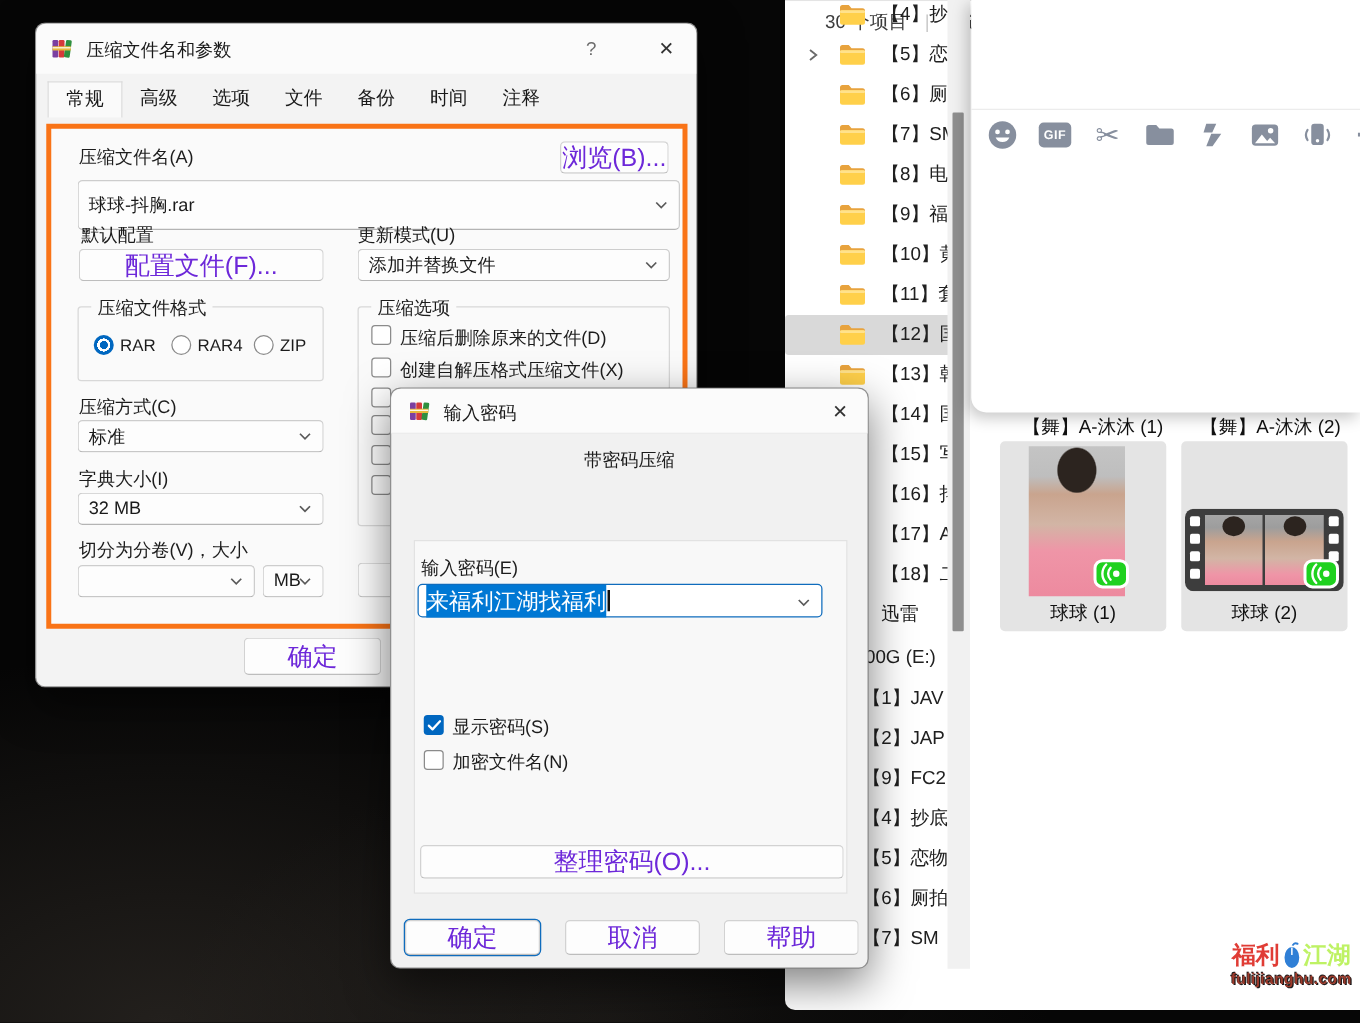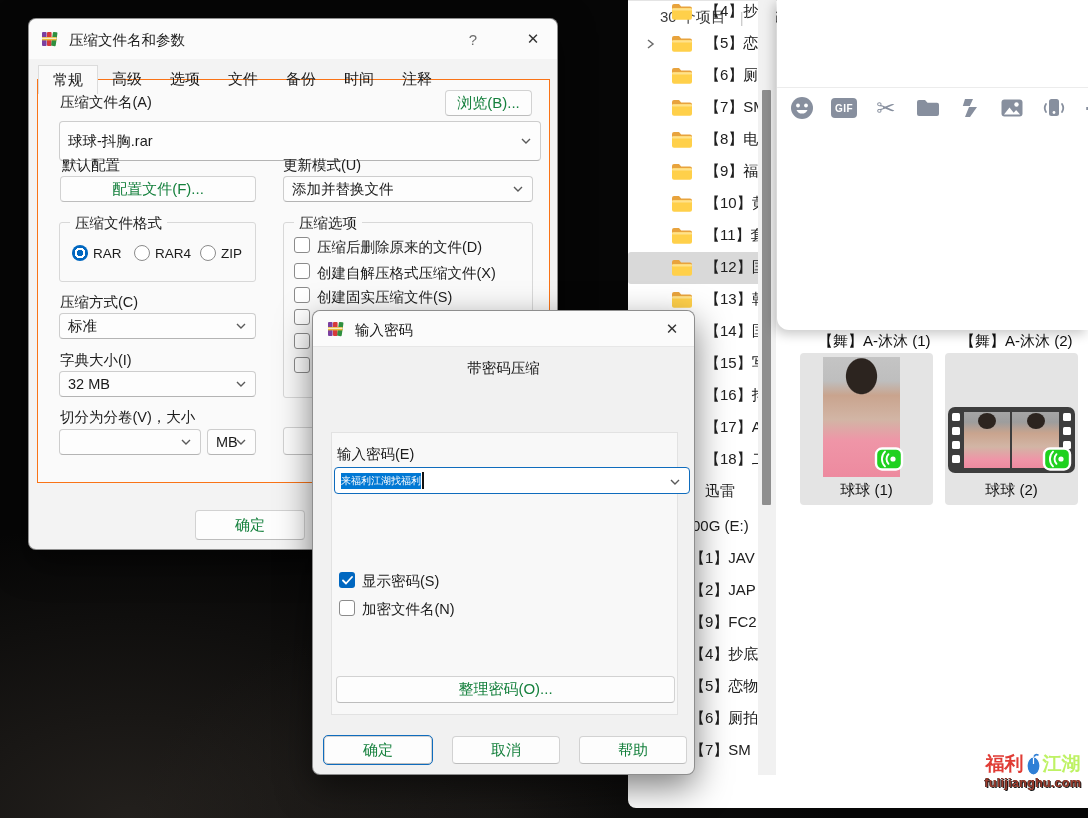--- a/index.html
+++ b/index.html
@@ -42,46 +42,46 @@
   .chat-ic { width:26px; height:26px; display:flex; align-items:center; justify-content:center; color:#878f9e; }
   .gif-badge { width:27px; height:20px; background:#878f9e; border-radius:4px; color:#fff; font-weight:bold; font-size:10px; display:flex; align-items:center; justify-content:center; letter-spacing:.5px; }
   .scissors { font-size:23px; line-height:26px; }
   .moredots { font-size:24px; line-height:26px; letter-spacing:1px; }
 
   
   .dialog { background:#f3f3f3; border:1px solid rgba(60,60,60,.55); border-radius:8px; box-shadow:0 12px 34px rgba(0,0,0,.5); }
   .titlebar { position:absolute; left:0; top:0; width:100%; background:#fbfbfb; border-radius:8px 8px 0 0; }
   .title-text { font-size:14.5px; color:#191919; }
   .cap-btn { position:absolute; top:0; display:flex; align-items:center; justify-content:center; font-size:15px; color:#333; }
-  .btn { position:absolute; background:#fdfdfd; border:1px solid #d2d2d2; border-bottom-color:#bdbdbd; border-radius:4px; font-size:15px; color:#15803d; display:flex; align-items:center; justify-content:center; font-family:inherit; }
+  .btn { position:absolute; background:#fdfdfd; border:1px solid #d2d2d2; border-bottom-color:#bdbdbd; border-radius:4px; font-size:20px; color:#6d28d9; display:flex; align-items:center; justify-content:center; font-family:inherit; }
   .btn.default { outline:1.5px solid #0f6cbd; outline-offset:0px; }
   .combo { position:absolute; background:#fdfdfd; border:1px solid #cdcdcd; border-bottom-color:#b4b4b4; border-radius:4px; font-size:14.5px; display:flex; align-items:center; padding:0 8px; color:#1a1a1a; }
   .combo .chev { position:absolute; right:8px; top:50%; transform:translateY(-50%); }
   .flabel { position:absolute; font-size:14.5px; color:#1c1c1c; white-space:nowrap; }
   .group { position:absolute; border:1px solid #d8d8d8; border-radius:3px;text-align:right; }
   .group-label { position:absolute; left:10px; top:-9px; background:#fafafa; padding:0 5px; font-size:14.5px; color:#1c1c1c; white-space:nowrap; }
   .radio { width:16px; height:16px; border-radius:50%; border:1px solid #8b8b8b; background:#fff; display:inline-block; }
   .radio.on { border:none; background:radial-gradient(circle,#0067c0 0 3.2px,#fff 3.3px 5.2px,#0067c0 5.3px); }
   .check { position:absolute; width:16px; height:16px; border:1px solid #8b8b8b; border-radius:3px; background:#fff; }
   .check.on { border:none; background:#0067c0; display:flex; align-items:center; justify-content:center; }
   .opt-row { position:absolute; font-size:14.5px; white-space:nowrap; color:#1c1c1c; }
 
   
   #main-dialog { left:28px; top:18px; width:530px; height:532px; z-index:4; }
   #md-titlebar { height:40px; }
-  #md-page { position:absolute; left:8px; top:60px; width:513px; height:404px; background:#fafafa; border:1px solid #f97316; }
+  #md-page { position:absolute; left:8px; top:80px; width:513px; height:404px; background:#fafafa; border:4px solid #f97316; }
   #md-tabs { position:absolute; left:9px; top:46px; display:flex; z-index:2; }
   .tab { padding:0 14px; height:28px; line-height:28px; font-size:15px; color:#1a1a1a; }
   .tab.active { background:#fafafa; border:1px solid #dcdcdc; border-bottom:none; height:29px; }
 
   
   #pw-dialog { left:312px; top:310px; width:383px; height:465px; z-index:5; background:#f1f1f1; }
   #pw-titlebar { height:36px; border-bottom:1px solid #e7e7e7; }
   #pw-panel { position:absolute; left:18px; top:121px; width:347px; height:283px; background:#f8f8f8; border:1px solid #e2e2e2; }
-  #pw-input { position:absolute; left:2px; top:34px; width:356px; height:27px; background:#fff; border:1.6px solid #0f6cbd; border-radius:4px; display:flex; align-items:center; padding:0 6px; font-size:10px; }
+  #pw-input { position:absolute; left:2px; top:34px; width:324px; height:27px; background:#fff; border:1.6px solid #0f6cbd; border-radius:4px; display:flex; align-items:center; padding:0 6px; font-size:18px; }
   #pw-input .sel { background:#0078d4; color:#fff; padding:1px 0; }
   #pw-input .caret { width:1.5px; height:17px; background:#111; margin-left:1px; }
 
   
   #watermark { left:980px; top:751px; width:106px; z-index:10; text-align:center; }
   #wm-line1 { display:flex; align-items:center; justify-content:center; gap:1px; font-weight:bold; font-size:19px; }
   .wm-red { color:#e03c35; text-shadow:-1px -1px 0 #fff,1px -1px 0 #fff,-1px 1px 0 #fff,1px 1px 0 #fff; }
   .wm-blue { color:#bef264; text-shadow:-1px -1px 0 #fff,1px -1px 0 #fff,-1px 1px 0 #fff,1px 1px 0 #fff; }
   #wm-line2 { font-size:12.5px; font-weight:bold; color:#9c3a2b; text-shadow:1px 1px 0 #1a1a1a, -0.5px -0.5px 0 #1a1a1a; margin-top:-1px; letter-spacing:.3px; }
 </style>

